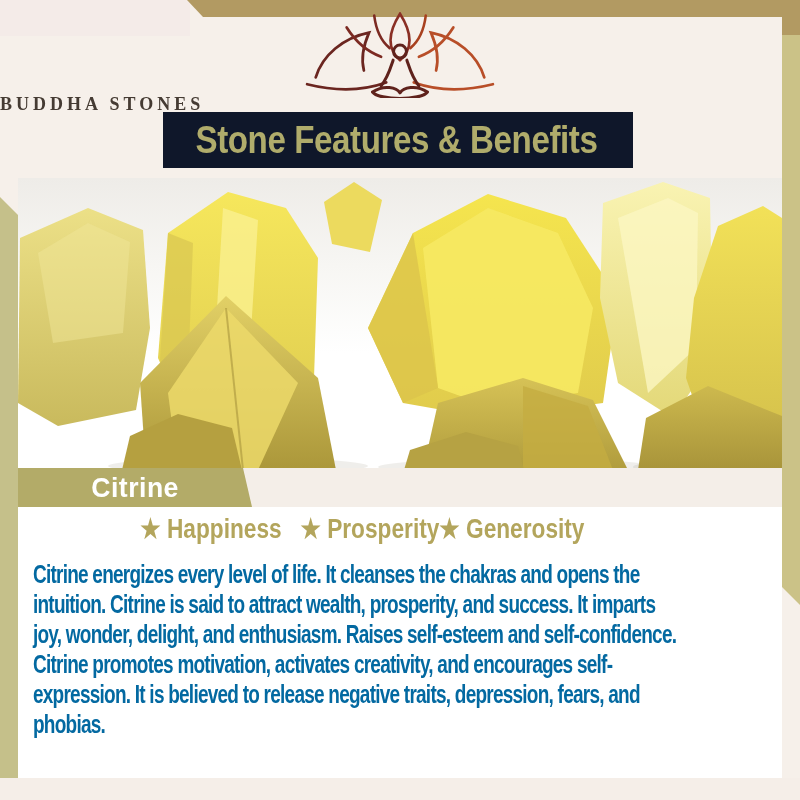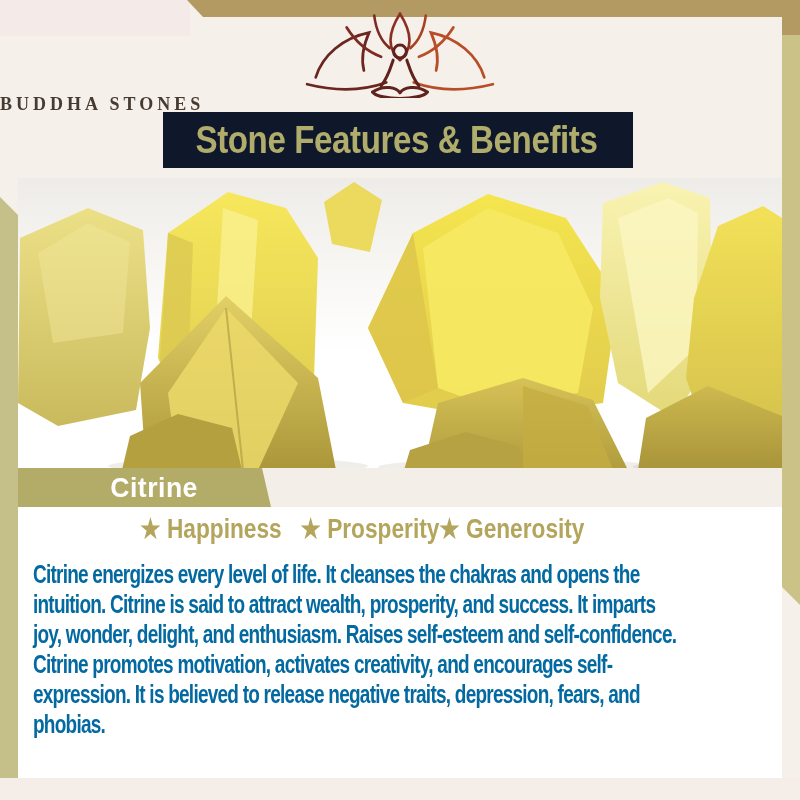--- a/index.html
+++ b/index.html
@@ -33,21 +33,21 @@
     font-size:39px;font-weight:bold;color:#b0ac6b;letter-spacing:-0.5px;white-space:nowrap;
     transform:scaleX(0.85);transform-origin:center;
   }
   
   .photo{position:absolute;left:18px;top:178px;width:764px;height:292px;}
   
   .label-underlay{position:absolute;left:18px;top:468px;width:764px;height:39px;background:#f4eee8;}
   .citrine-band{
     position:absolute;left:18px;top:468px;width:234px;height:39px;background:#b3ab68;
     clip-path:polygon(0 0,calc(100% - 9px) 0,100% 100%,0 100%);
-    display:flex;align-items:center;justify-content:center;padding-left:19px;
+    display:flex;align-items:center;justify-content:center;
   }
   .citrine-text{
     color:#ffffff;font-weight:bold;font-size:28px;letter-spacing:0.5px;
     transform:scaleX(0.95);transform-origin:center;
   }
   
   .panel{position:absolute;left:18px;top:507px;width:764px;height:271px;background:#ffffff;}
   .benefits-row{position:absolute;left:0;top:6px;width:688px;text-align:center;}
   .benefits-text{
     display:inline-block;white-space:pre;font-weight:bold;font-size:27px;color:#b3a55c;

